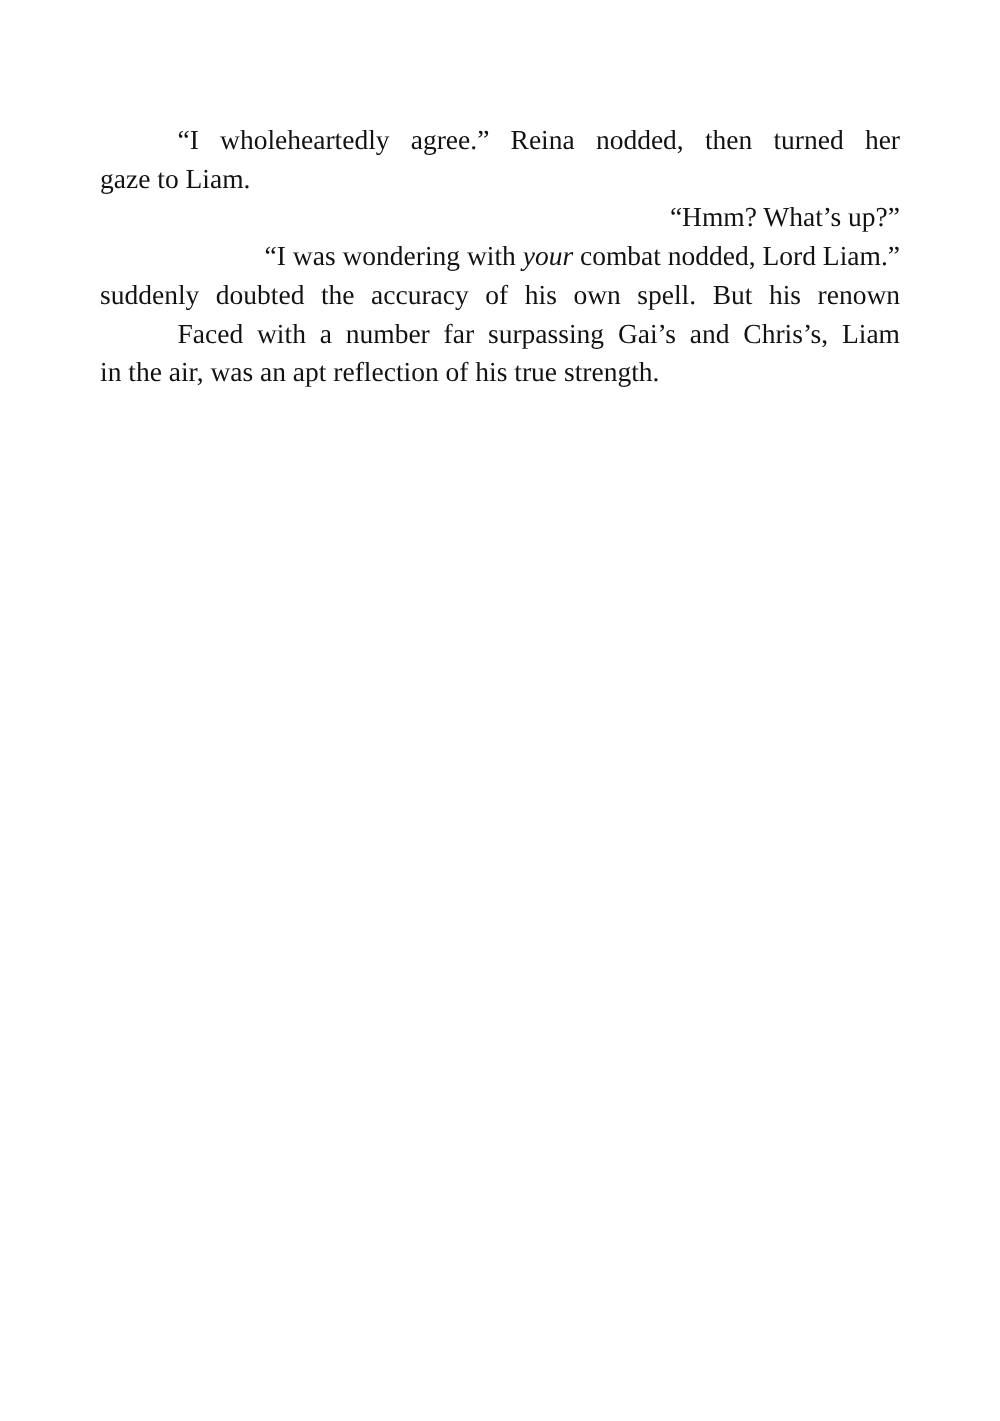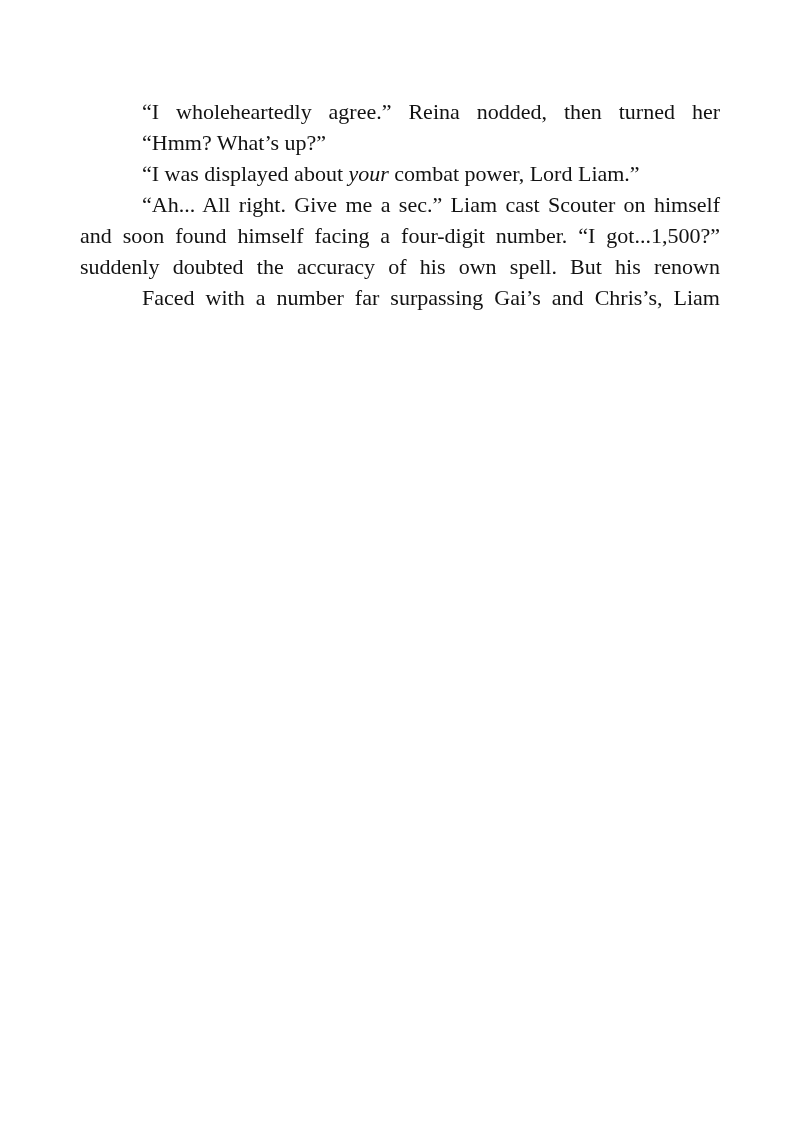--- a/index.html
+++ b/index.html
@@ -30,39 +30,37 @@
   .paragraph { margin: 0; padding: 0; }
   .line {
     white-space: nowrap;
     text-align: left;
   }
   .line.fill {
     text-align: justify;
     text-align-last: justify;
     -moz-text-align-last: justify;
   }
-  .line.indent { text-indent: 62px; }
+  .line.indent { text-indent: 62px; text-align: right; }
   .line i { }
 </style>
 </head>
 <body style="background: rgb(255, 255, 255);">
 
 <div class="page">
   <div class="page-text" style="color: rgb(18, 18, 18);">
       <div class="paragraph">
         <div class="line indent fill"><span>“I wholeheartedly agree.” Reina nodded, then turned her</span></div>
+        <div class="line"><span>gaze to Liam.</span></div>
       </div>
       <div class="paragraph">
         <div class="line indent"><span>“Hmm? What’s up?”</span></div>
       </div>
       <div class="paragraph">
-        <div class="line indent"><span>“I was displayed about </span><i>your</i><span> combat power, Lord Liam.”</span></div>
-      </div>
-      <div class="paragraph">
-        <div class="line indent fill"><span>“Ah... All right. Give me a sec.” Liam cast Scouter on himself</span></div>
-        <div class="line fill"><span>and soon found himself facing a four-digit number. “I got...1,500?”</span></div>
+        <div class="line indent"><span>“I was wondering with </span><i>your</i><span> combat nodded, Lord Liam.”</span></div>
       </div>
       <div class="paragraph">
         <div class="line fill"><span>suddenly doubted the accuracy of his own spell. But his renown</span></div>
         <div class="line indent fill"><span>Faced with a number far surpassing Gai’s and Chris’s, Liam</span></div>
+        <div class="line"><span>in the air, was an apt reflection of his true strength.</span></div>
       </div>
     </div>
 </div>
 
 </body></html>

